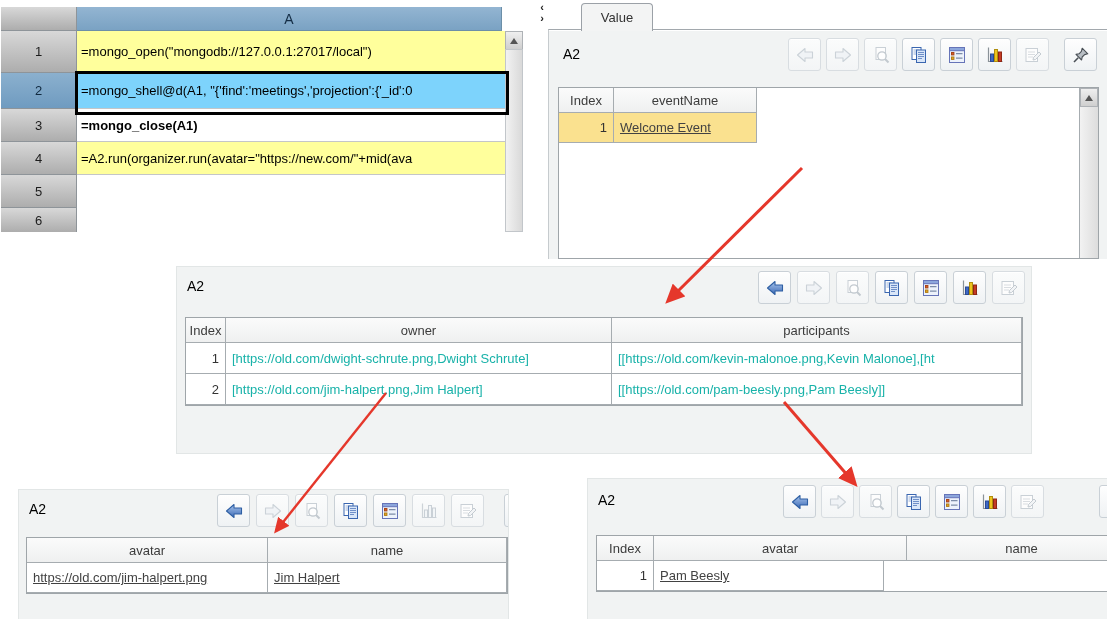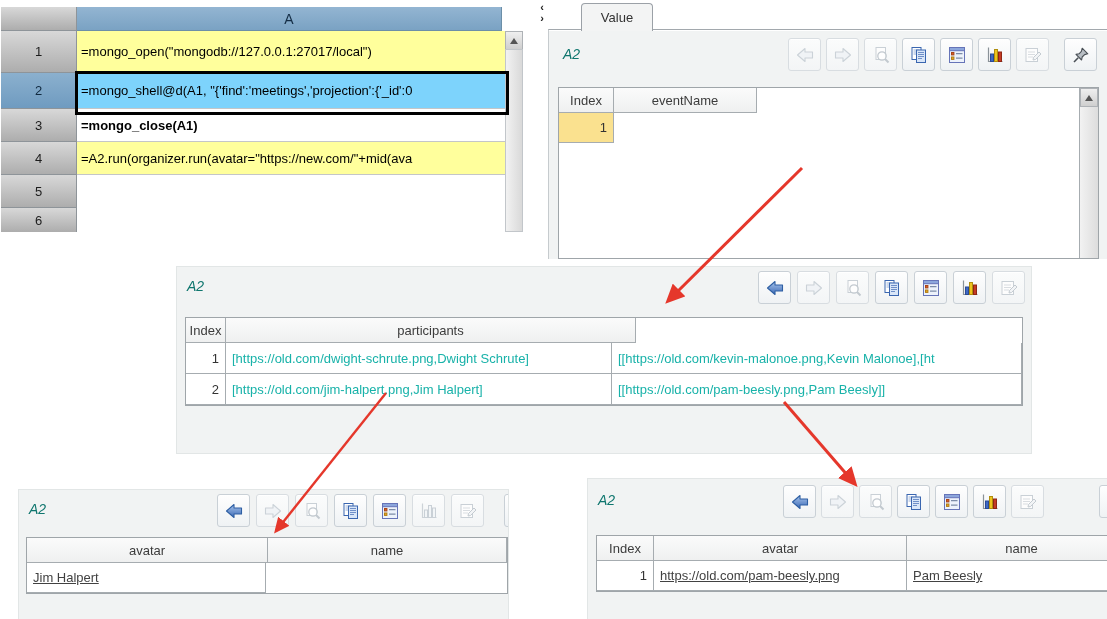--- a/index.html
+++ b/index.html
@@ -17,21 +17,21 @@
         font-size:13px;color:#000;white-space:nowrap;overflow:hidden;display:flex;align-items:center;padding-left:4px;}
   .cy{background:#FFFF9C;} .cg{background:#7dd3fc;} .cw{background:#fff;}
   .selrect{left:75px;top:71px;width:428px;height:38px;border:3px solid #000;pointer-events:none;z-index:5;}
   .sbtrack{background:linear-gradient(90deg,#F2F2F2,#D9D9D9);border:1px solid #C2C6CA;}
   .sbbtn{background:linear-gradient(#EFEFEF,#CFCFCF);border:1px solid #AEB2B6;display:flex;align-items:center;justify-content:center;}
   .tri-up{width:0;height:0;border-left:4px solid transparent;border-right:4px solid transparent;border-bottom:6px solid #555;}
   
   .split{left:536px;top:2px;width:12px;height:30px;font-size:11px;font-weight:bold;color:#222;line-height:11px;text-align:center;}
   
   .panel{background:#F1F3F3;}
-  .ref{font-size:14px;color:#0f766e;font-style:italic;}
+  .ref{font-size:14px;color:#000000;}
   .toolbar{display:flex;gap:5px;position:absolute;}
   .tbtn{width:31px;height:31px;border:1px solid #C9D0D6;border-radius:3px;flex:0 0 31px;
         background:linear-gradient(#FEFEFE,#EFF2F4);box-shadow:inset 0 1px 0 #fff;
         display:flex;align-items:center;justify-content:center;}
   .tbtn.dis{border-color:#D8DDE1;background:linear-gradient(#FBFCFC,#F3F5F6);}
   
   .tbl{position:absolute;background:#fff;border:1px solid #9FA5A9;}
   .trow{display:flex;}
   .tc{border-right:1px solid #A6ACB0;border-bottom:1px solid #A6ACB0;font-size:13px;color:#3C3C3C;
       white-space:nowrap;overflow:hidden;display:flex;align-items:center;box-sizing:border-box;}
@@ -180,20 +180,21 @@
         </svg>
       </div>
   </div>
   <div class="tbl" style="left:9px;top:57px;width:539px;height:170px;">
     <div class="trow">
       <div class="tc th" style="width:55px;height:25px;">Index</div>
       <div class="tc th" style="width:143px;height:25px;">eventName</div>
     </div>
     <div class="trow">
       <div class="tc hl idx" style="width:55px;height:30px;">1</div>
+      <div class="tc hl lnk" style="width:143px;height:30px;">Welcome Event</div>
     </div>
     <div class="scol">
       <div class="sbbtn" style="height:17px;">
           <div class="tri-up"></div>
         </div>
     </div>
   </div>
 </div>
 
 <div class="abs panel" style="left:176px;top:266px;width:854px;height:186px;border:1px solid #E2E6E6;overflow:hidden;">
@@ -231,20 +232,21 @@
       </div>
     <div class="tbtn dis">
         <svg width="20" height="20">
           <use href="#i-props-d"></use>
         </svg>
       </div>
   </div>
   <div class="tbl" style="left:8px;top:50px;width:836px;">
     <div class="trow">
       <div class="tc th" style="width:40px;height:25px;">Index</div>
+      <div class="tc th" style="width:386px;height:25px;">owner</div>
       <div class="tc th" style="width:410px;height:25px;">participants</div>
     </div>
     <div class="trow">
       <div class="tc idx" style="width:40px;height:31px;">1</div>
       <div class="tc teal" style="width:386px;height:31px;">[https://old.com/dwight-schrute.png,Dwight Schrute]</div>
       <div class="tc teal" style="width:410px;height:31px;">[[https://old.com/kevin-malonoe.png,Kevin Malonoe],[ht</div>
     </div>
     <div class="trow">
       <div class="tc idx" style="width:40px;height:31px;">2</div>
       <div class="tc teal" style="width:386px;height:31px;">[https://old.com/jim-halpert.png,Jim Halpert]</div>
@@ -292,20 +294,21 @@
         </svg>
       </div>
     <div class="tbtn" style="margin-left:14px;"></div>
   </div>
   <div class="tbl" style="left:7px;top:47px;width:480px;">
     <div class="trow">
       <div class="tc th" style="width:241px;height:25px;">avatar</div>
       <div class="tc th" style="width:239px;height:25px;">name</div>
     </div>
     <div class="trow">
+      <div class="tc lnk" style="width:241px;height:30px;">https://old.com/jim-halpert.png</div>
       <div class="tc lnk" style="width:239px;height:30px;">Jim Halpert</div>
     </div>
   </div>
 </div>
 
 <div class="abs panel" style="left:587px;top:478px;width:520px;height:141px;border:1px solid #E2E6E6;overflow:hidden;">
   <div class="abs ref" style="left:10px;top:13px;">A2</div>
   <div class="toolbar" style="left:195px;top:6px;gap:5px;">
     <div class="tbtn">
         <svg width="20" height="20">
@@ -349,21 +352,20 @@
       </div>
   </div>
   <div class="tbl" style="left:8px;top:56px;width:540px;">
     <div class="trow">
       <div class="tc th" style="width:57px;height:25px;">Index</div>
       <div class="tc th" style="width:253px;height:25px;">avatar</div>
       <div class="tc th" style="width:230px;height:25px;">name</div>
     </div>
     <div class="trow">
       <div class="tc idx" style="width:57px;height:30px;">1</div>
-      <div class="tc lnk" style="width:253px;height:30px;">https://old.com/pam-beesly.png</div>
       <div class="tc lnk" style="width:230px;height:30px;">Pam Beesly</div>
     </div>
   </div>
 </div>
 
 <svg class="overlay" width="1107" height="619">
   <defs>
     <marker id="ah" markerWidth="7" markerHeight="6" refX="5.2" refY="3" orient="auto" markerUnits="strokeWidth">
       <path d="M0,0 L6.5,3 L0,6 Z" fill="#E5372B"></path>
     </marker>

